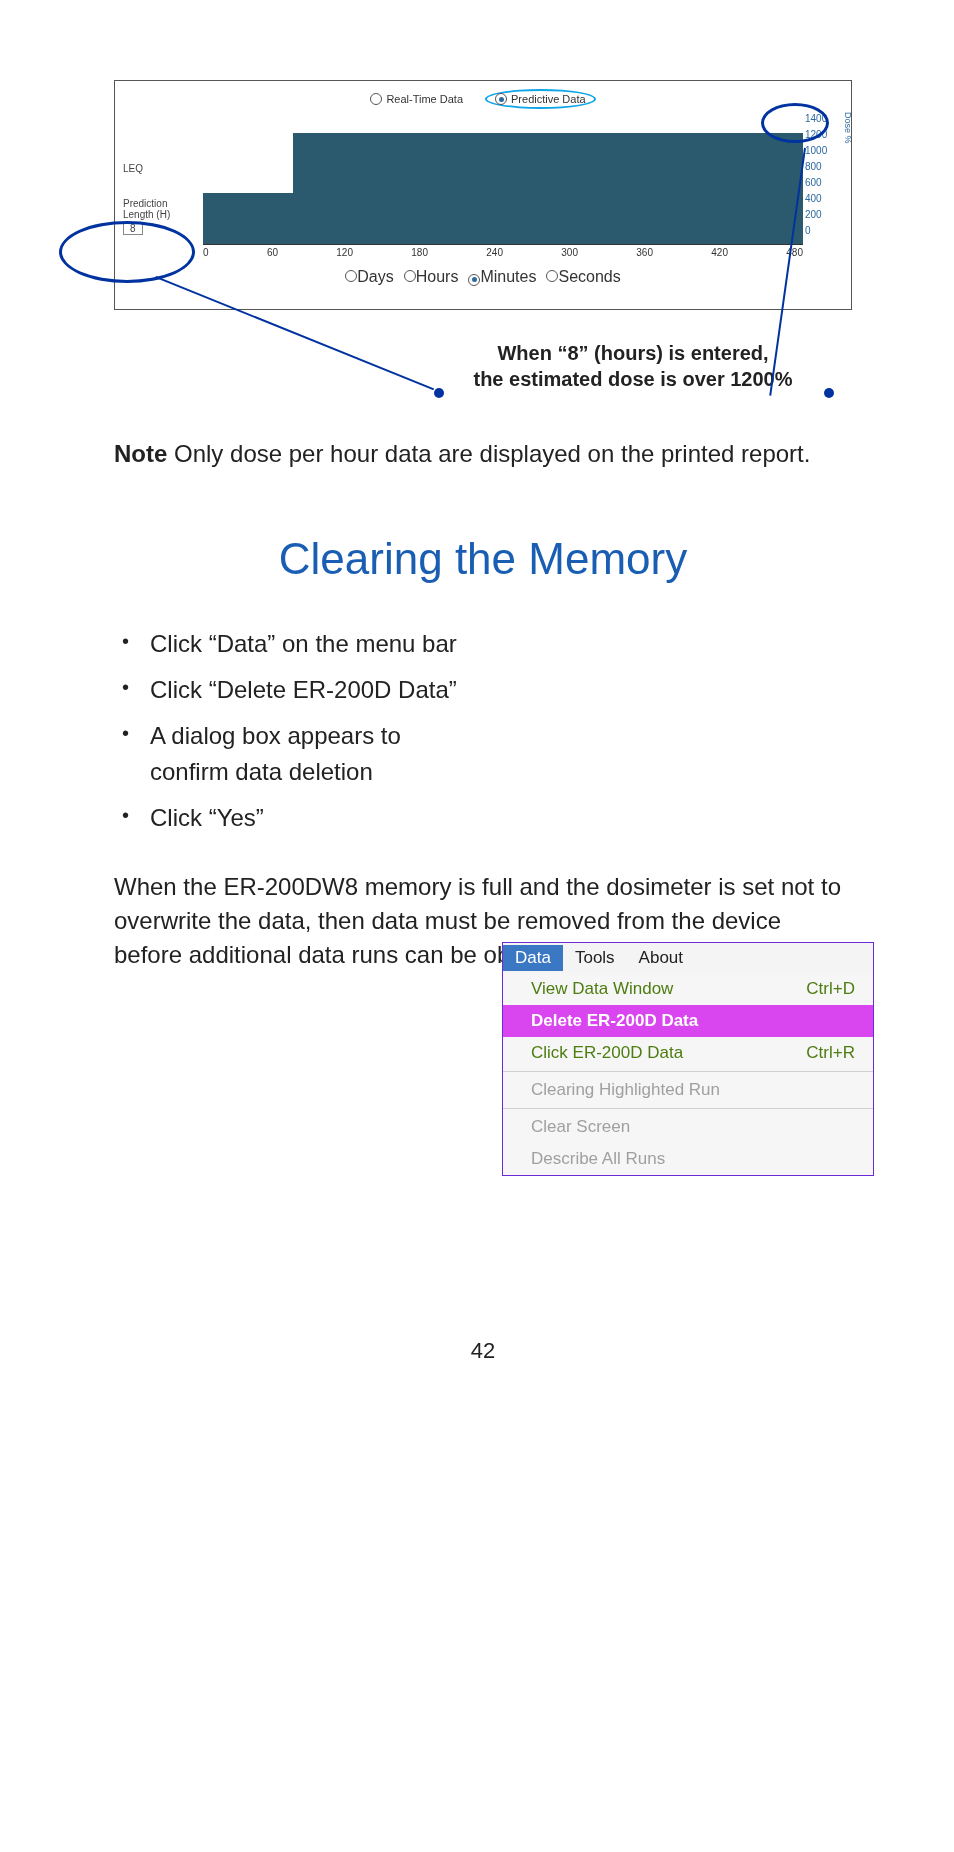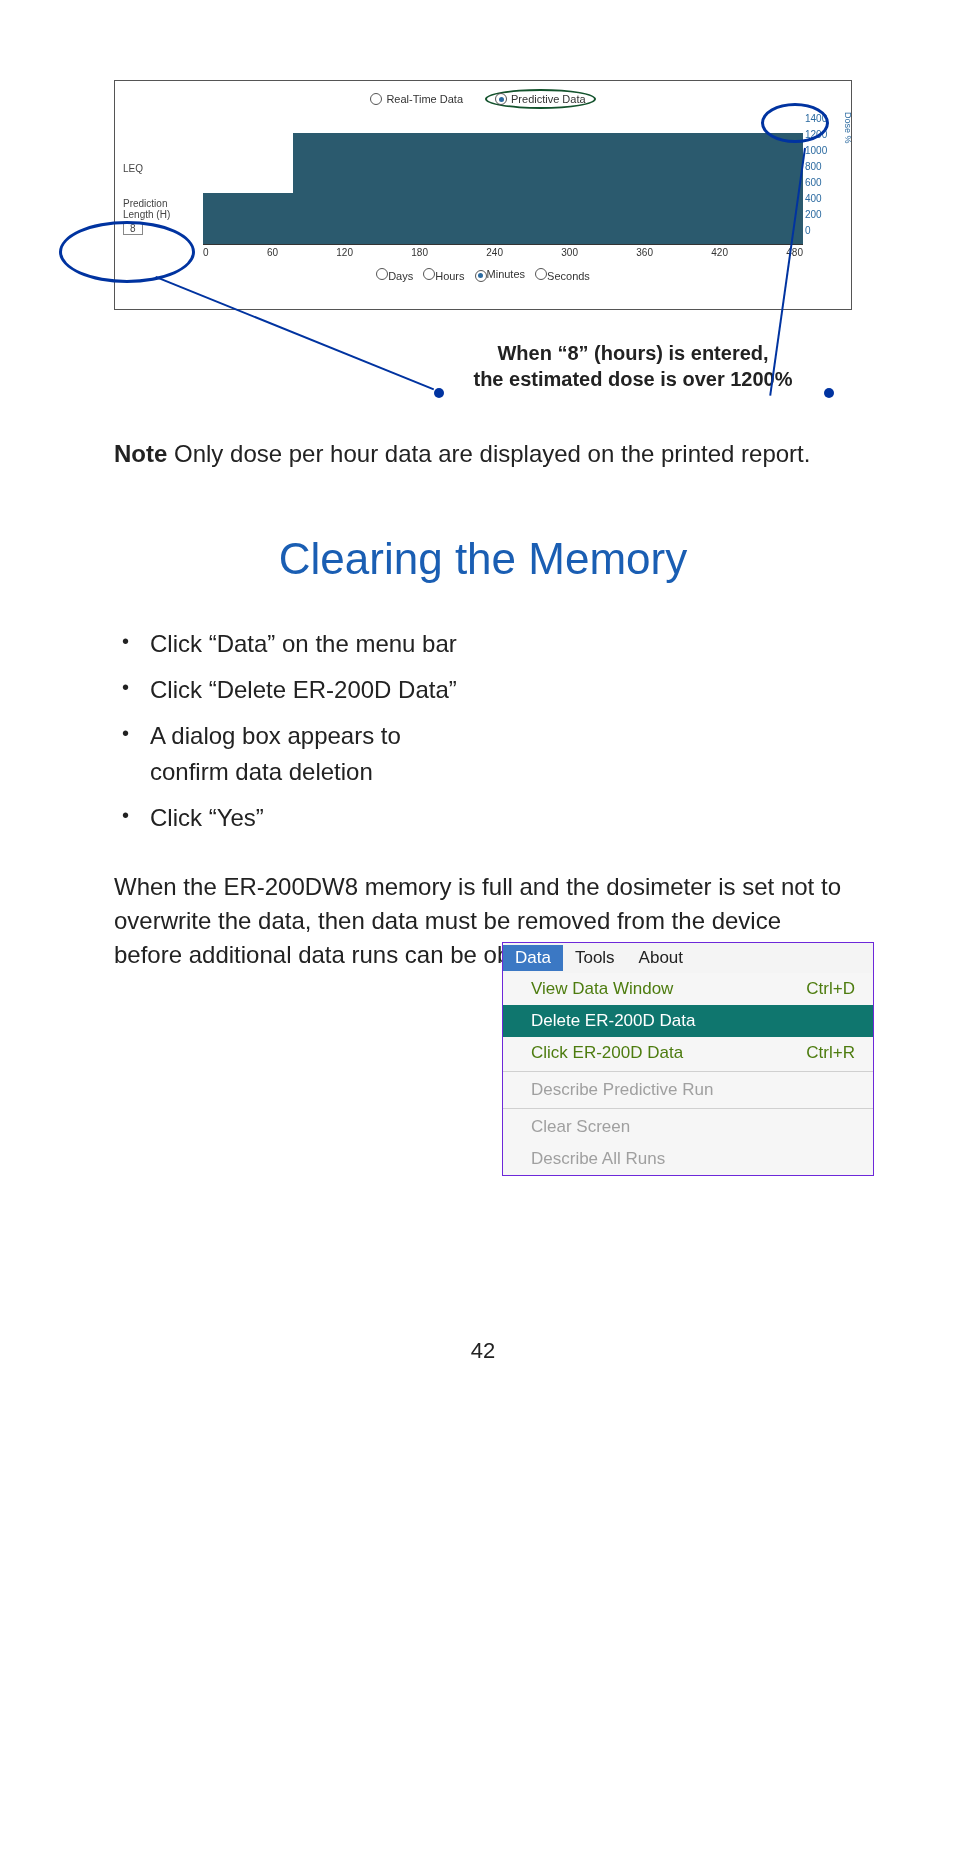--- a/index.html
+++ b/index.html
@@ -3,32 +3,32 @@
 <meta charset="utf-8">
 <style>
   html,body{margin:0;padding:0;background:#fff;font-family:"Segoe UI",Arial,Helvetica,sans-serif;color:#222;}
   .page{width:954px;height:1404px;position:relative;box-sizing:border-box;padding:80px 108px 60px 108px;margin-left:6px;}
   
   .chart-panel{border:1px solid #555;padding:8px 8px 18px 8px;position:relative;height:230px;box-sizing:border-box;}
   .chart-top-radio{display:flex;justify-content:center;gap:22px;font-size:11px;color:#333;margin-bottom:6px;}
   .chart-top-radio .opt{display:flex;align-items:center;gap:4px;}
   .radio{width:10px;height:10px;border:1px solid #555;border-radius:50%;display:inline-flex;align-items:center;justify-content:center;}
   .radio.sel::after{content:"";width:5px;height:5px;background:#2b6aa0;border-radius:50%;}
-  .opt-circ{border:2px solid #14532d;border-radius:50%/50%;padding:2px 8px;}
+  .opt-circ{border:2px solid #0ea5e9;border-radius:50%/50%;padding:2px 8px;}
   .chart-body{display:flex;align-items:stretch;height:130px;}
   .chart-leftcol{width:80px;font-size:10px;color:#444;padding-top:48px;}
   .chart-plot{position:relative;flex:1;border-bottom:1px solid #333;}
   .chart-fill{position:absolute;left:0;right:0;bottom:0;top:18px;background:#2b5a6e;}
   .chart-fill::before{content:"";position:absolute;left:0;top:0;width:90px;height:100%;
     background:linear-gradient(135deg,transparent 0 45%,#2b5a6e 45% 100%);}
   .chart-fill-mask{position:absolute;left:0;top:0;width:90px;height:60px;background:#fff;}
   .chart-rightaxis{width:40px;position:relative;font-size:10px;color:#2b6aa0;}
   .chart-rightaxis span{position:absolute;left:2px;}
   .chart-xticks{display:flex;justify-content:space-between;font-size:10px;color:#333;padding:2px 40px 0 80px;}
-  .chart-bottom-radio{display:flex;justify-content:center;gap:10px;font-size:11px;color:#333;margin-top:10px;}
+  .chart-bottom-radio{display:flex;justify-content:center;gap:10px;font-size:16px;color:#333;margin-top:10px;}
   
   .anno-ell{position:absolute;border:3px solid #0033a0;border-radius:50%;}
   .anno-line{position:absolute;background:#0033a0;}
   .anno-dot{position:absolute;width:10px;height:10px;background:#0033a0;border-radius:50%;}
   .callout{font-weight:700;color:#222;font-size:20px;line-height:1.3;text-align:center;margin-left:300px;margin-top:30px;}
   
   .note{font-size:24px;line-height:1.35;color:#222;margin-top:46px;}
   .note b{font-weight:700;}
   h1.section{color:#1a5eb3;font-weight:400;font-size:44px;margin:64px 0 8px 0;text-align:center;}
   .important{color:#1a5eb3;font-size:24px;line-height:1.35;margin-top:6px;}
@@ -36,21 +36,21 @@
   ul.steps li{position:relative;padding-left:10px;margin-bottom:10px;}
   ul.steps li::before{content:"•";position:absolute;left:-18px;top:0;font-size:20px;}
   .after-steps{font-size:24px;line-height:1.4;margin-top:34px;}
   
   .menu-wrap{position:absolute;right:86px;top:942px;width:370px;border:1px solid #6d28d9;font-family:"Segoe UI",Tahoma,sans-serif;font-size:17px;background:#fff;}
   .menu-bar{display:flex;background:#f4f4f4;padding:2px 0;}
   .menu-bar .mb{padding:3px 12px;}
   .menu-bar .mb.active{background:#3b78c4;color:#fff;}
   .menu-drop{background:#f6f6f6;}
   .mi{display:flex;justify-content:space-between;padding:6px 18px 6px 28px;color:#4d7c0f;}
-  .mi.sel{background:#0f766e;color:#fff;}
+  .mi.sel{background:#d946ef;color:#fff;font-weight:bold;}
   .mi.disabled{color:#a0a0a0;}
   .mi-sep{height:1px;background:#d0d0d0;margin:2px 0;}
   .page-num{position:absolute;bottom:40px;left:0;right:0;text-align:center;font-size:22px;color:#222;}
   .y-axis-label{position:absolute;right:-10px;top:45px;font-size:9px;color:#2b6aa0;transform:rotate(90deg);transform-origin:right top;}
 </style>
 </head>
 <body>
 
 <div class="page">
 
@@ -150,21 +150,21 @@
       <div class="mi sel">
           <span>Delete ER-200D Data</span>
           <span></span>
         </div>
       <div class="mi">
           <span>Click ER-200D Data</span>
           <span>Ctrl+R</span>
         </div>
       <div class="mi-sep"></div>
       <div class="mi disabled">
-          <span>Describe Predictive Run</span>
+          <span>Clearing Highlighted Run</span>
         </div>
       <div class="mi-sep"></div>
       <div class="mi disabled">
           <span>Clear Screen</span>
         </div>
       <div class="mi disabled">
           <span>Describe All Runs</span>
         </div>
     </div>
   </div>

